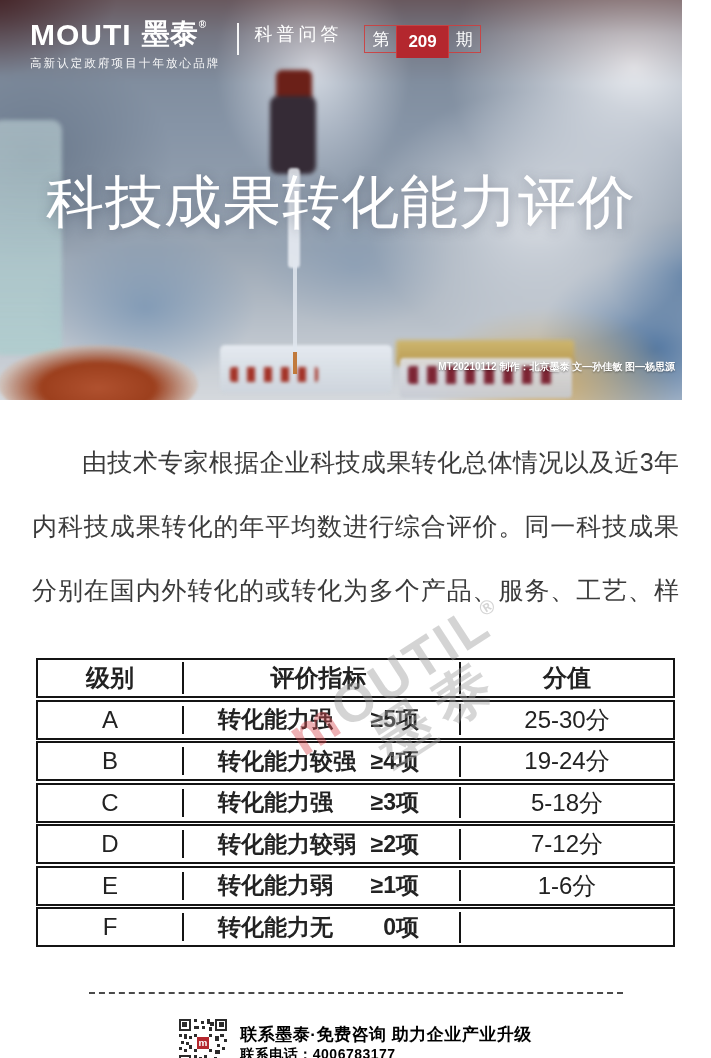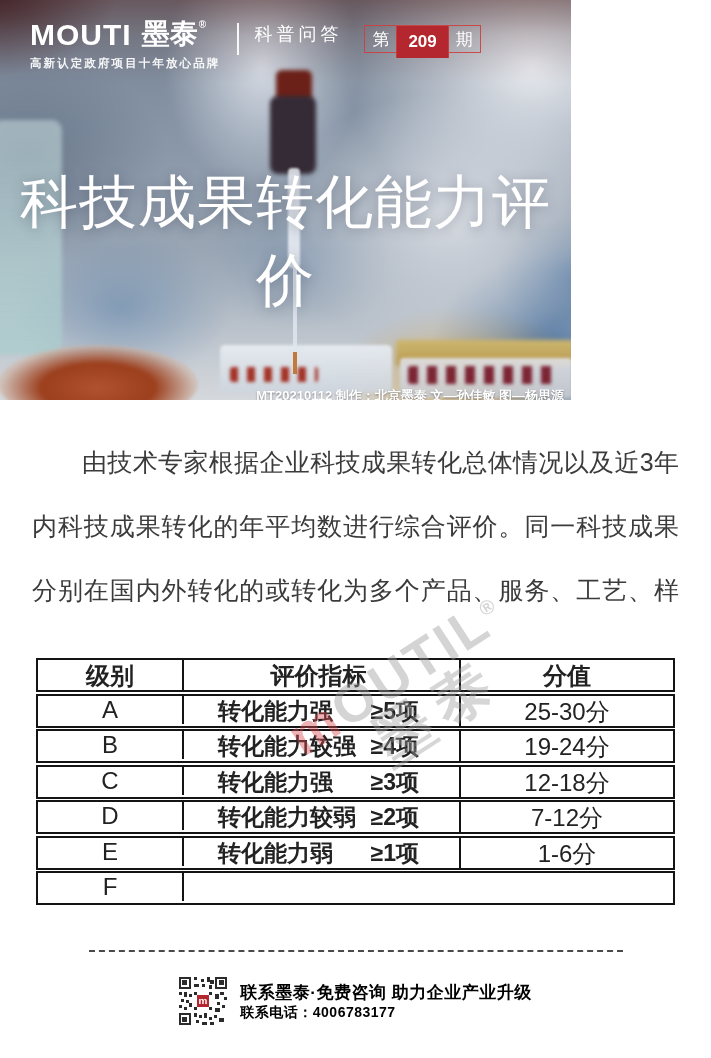--- a/index.html
+++ b/index.html
@@ -3,21 +3,21 @@
 <meta charset="utf-8">
 <style>
   * { margin:0; padding:0; box-sizing:border-box; }
   body { background:#ffffff; }
   .poster {
     position:relative; width:711px; height:1058px; background:#ffffff;
     font-family:"Liberation Sans","DejaVu Sans",sans-serif; overflow:hidden;
   }
 
   
-  .hero { position:relative; width:571px; height:400px; overflow:hidden; background:#8694a6; }
+  .hero { position:relative; width:682px; height:400px; overflow:hidden; background:#8694a6; }
   .hero-bg {
     position:absolute; inset:-8px; 
     background:
       radial-gradient(ellipse 180px 120px at 0% 0%, rgba(60,25,28,0.85), transparent 70%),
       linear-gradient(180deg, rgba(88,38,32,0.50) 0%, rgba(88,38,32,0.18) 10%, rgba(88,38,32,0) 22%),
       radial-gradient(ellipse 300px 260px at 92% 18%, rgba(238,240,244,0.95), transparent 62%),
       radial-gradient(ellipse 260px 200px at 78% 55%, rgba(226,229,234,0.85), transparent 65%),
       radial-gradient(ellipse 150px 190px at 46% 18%, rgba(223,228,236,0.90), transparent 65%),
       radial-gradient(ellipse 170px 120px at 22% 76%, rgba(85,125,168,0.50), transparent 65%),
       radial-gradient(ellipse 140px 90px at 52% 66%, rgba(110,140,175,0.35), transparent 70%),
@@ -47,42 +47,42 @@
   .pipette-body { left:270px; top:96px; width:46px; height:78px; background:#352b36; border-radius:8px; filter:blur(2px); }
   .pipette-tube { left:288px; top:168px; width:12px; height:100px; background:rgba(236,240,246,0.85); border-radius:4px; filter:blur(1px); }
   .pipette-tip  { left:293px; top:260px; width:4px;  height:112px; background:rgba(225,230,238,0.85); filter:blur(0.6px); }
   .pipette-drop { left:293px; top:352px; width:4px; height:22px; background:rgba(190,110,40,0.9); filter:blur(0.6px); }
 
   .masthead { position:absolute; left:30px; top:20px; right:10px; display:flex; align-items:flex-start; z-index:4; }
   .brand-line { display:flex; align-items:flex-start; color:#fff; font-weight:bold; line-height:1; }
   .logo-latin { font-size:30px; letter-spacing:1px; }
   .logo-cn { font-size:28px; margin-left:10px; }
   .reg { font-size:10px; line-height:1; margin-left:1px; }
-  .tagline { margin-top:6px; color:rgba(255,255,255,0.93); font-size:11.5px; letter-spacing:2.1px; font-weight:bold; }
+  .tagline { margin-top:6px; color:rgba(255,255,255,0.93); font-size:11.5px; letter-spacing:2.1px; font-weight:normal; }
   .vline { width:2px; height:32px; background:rgba(255,255,255,0.92); margin:3px 15px 0 17px; }
   .series { color:#fff; font-size:18px; letter-spacing:4px; margin-top:2px; font-weight:500; }
   .issue-badge { display:flex; align-items:stretch; height:28px; margin:5px 0 0 22px;
     border:1px solid rgba(205,62,62,0.9); color:#fff; font-size:17px; }
   .issue-pre, .issue-suf { display:flex; align-items:center; padding:0 7px; }
   .issue-num { display:flex; align-items:center; padding:16px 11px; background:#b4272e; font-weight:bold;
     border-left:1px solid rgba(205,62,62,0.9); border-right:1px solid rgba(205,62,62,0.9); }
 
   .hero-title { position:absolute; left:0; right:0; top:164px; z-index:3; text-align:center;
     color:#ffffff; font-size:58px; font-weight:400; letter-spacing:1px;
     text-shadow:0 2px 12px rgba(40,45,65,0.35); }
-  .hero-credit { position:absolute; right:7px; top:387px; z-index:3; color:#ffffff;
-    font-size:13px; font-weight:bold; text-shadow:0 1px 2px rgba(0,0,0,0.4); }
+  .hero-credit { position:absolute; right:7px; top:360px; z-index:3; color:#ffffff;
+    font-size:10px; font-weight:bold; text-shadow:0 1px 2px rgba(0,0,0,0.4); }
 
   
   .article { margin:30px 32px 0; height:212px; overflow:hidden;
     font-size:25px; line-height:64px; color:#3b3b3b; text-align:justify; text-indent:2em; }
 
   
   .table-section { position:relative; margin:16px 36px 0; }
-  .tbl-row { display:flex; align-items:flex-start; height:34px; border:2px solid #141414; margin-bottom:1.5px; background:transparent; }
+  .tbl-row { display:flex; align-items:center; height:40px; border:2px solid #141414; margin-bottom:1.5px; background:transparent; }
   .c1 { width:146px; display:flex; align-items:center; justify-content:center;
     border-right:2px solid #141414; font-size:24px; color:#222; }
   .c2 { width:277px; display:flex; align-items:center; justify-content:space-between;
     border-right:2px solid #141414; padding:0 40px 0 34px; font-size:23px; font-weight:bold; color:#222; }
   .c3 { flex:1; display:flex; align-items:center; justify-content:center; font-size:24px; color:#222; }
   .tbl-head .c1, .tbl-head .c3 { font-weight:bold; }
   .tbl-head .c2 { justify-content:center; font-size:24px; }
 
   .watermark { position:absolute; left:165px; top:-15px; width:420px; z-index:5;
     transform:rotate(-33deg); transform-origin:center; opacity:0.42; pointer-events:none; text-align:center; }
@@ -167,40 +167,44 @@
             <span>≥4项</span>
           </div>
         <div class="c3">19-24分</div>
       </div>
       <div class="tbl-row">
         <div class="c1">C</div>
         <div class="c2">
             <span>转化能力强</span>
             <span>≥3项</span>
           </div>
-        <div class="c3">12-18分</div>
+        <div class="c3">5-18分</div>
       </div>
       <div class="tbl-row">
         <div class="c1">D</div>
         <div class="c2">
             <span>转化能力较弱</span>
             <span>≥2项</span>
           </div>
         <div class="c3">7-12分</div>
       </div>
       <div class="tbl-row">
         <div class="c1">E</div>
         <div class="c2">
             <span>转化能力弱</span>
             <span>≥1项</span>
           </div>
         <div class="c3">1-6分</div>
       </div>
       <div class="tbl-row">
         <div class="c1">F</div>
+        <div class="c2">
+            <span>转化能力无</span>
+            <span>0项</span>
+          </div>
       </div>
     </div>
 
     <div class="watermark">
       <div class="wm-line1"><span class="wm-m">m</span><span>OUTIL</span><span class="wm-reg">®</span></div>
       <div class="wm-line2">墨泰</div>
     </div>
   </div>
 
   <div class="divider"></div>

